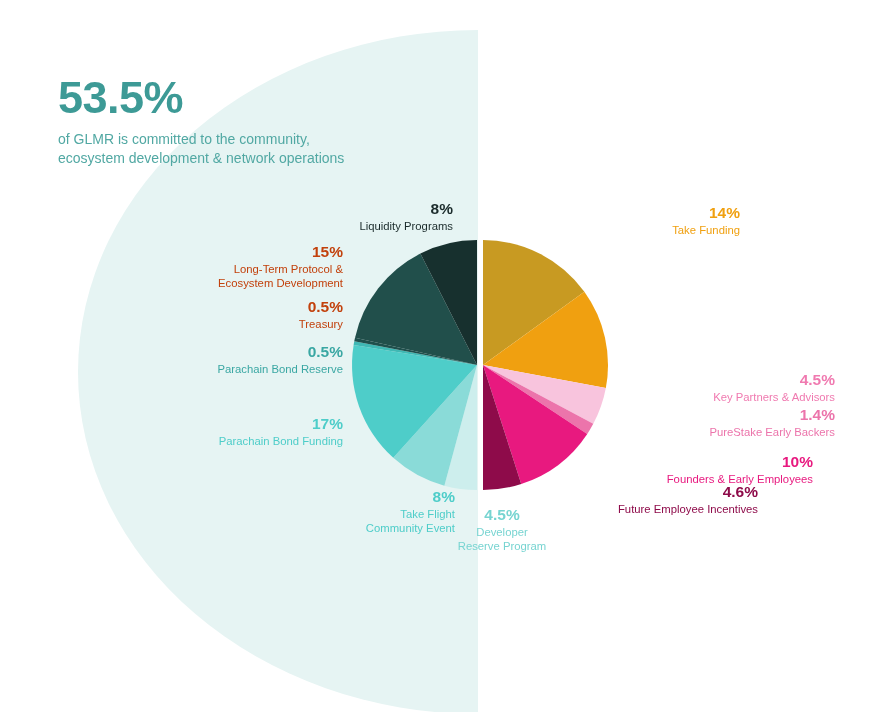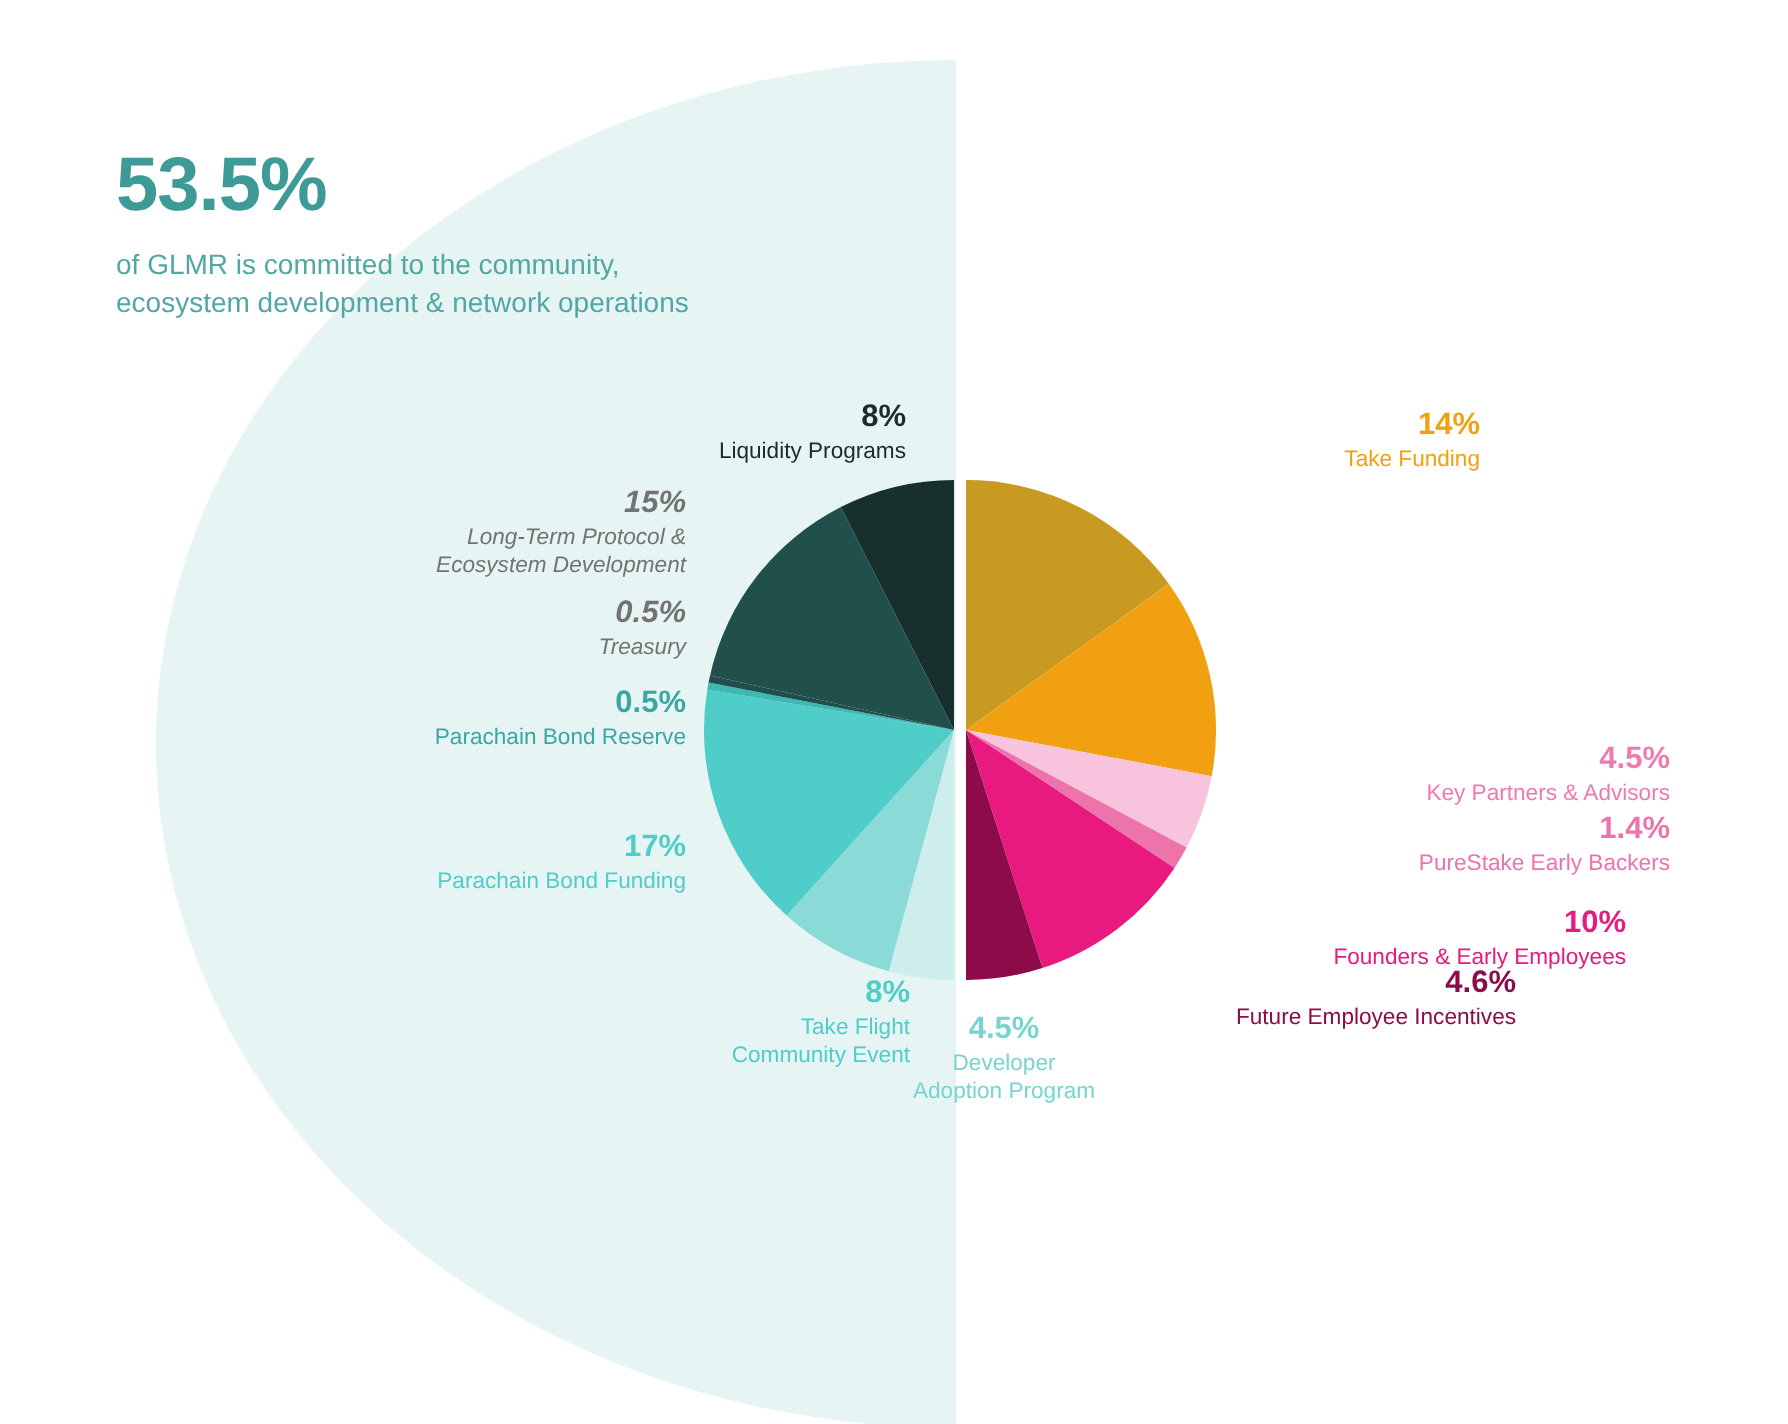--- a/index.html
+++ b/index.html
@@ -28,21 +28,21 @@
     pointer-events: none;
   }
   
   #headline {
     position: absolute;
     left: 58px;
     top: 74px;
     width: 420px;
   }
   #headline .big {
-    font-size: 38px;
+    font-size: 45px;
     font-weight: bold;
     color: #3d9a96;
     letter-spacing: -0.5px;
     line-height: 1.05;
   }
   #headline .sub {
     margin-top: 9px;
     font-size: 14px;
     color: #51a8a3;
     line-height: 1.33;
@@ -69,21 +69,21 @@
     font-size: 11.3px;
     display: block;
     margin-top: 1px;
   }
   .lbl.r-align { text-align: right; }
   .lbl.l-align { text-align: right; }
   .lbl.c-align { text-align: center; }
 
   
   .c-ink   { color: #1b2b2b; }
-  .c-dteal { color: #737373; font-style: italic; }
+  .c-dteal { color: #c2410c; }
   .c-teal  { color: #3aa7a3; }
   .c-mteal { color: #4ecdc9; }
   .c-lteal { color: #77d4d1; }
   .c-orng  { color: #f0a010; }
   .c-pink1 { color: #f07ab0; }
   .c-pink2 { color: #ec74ab; }
   .c-mgnt  { color: #e8197f; }
   .c-dmgnt { color: #8e0b4a; }
 </style>
 </head>
@@ -154,21 +154,21 @@
 
   <div class="lbl r-align c-mteal" style="left:303px; top:488px; width:152px;">
     <span class="pct">8%</span>
     <span class="nm">Take Flight</span>
     <span class="nm" style="margin-top:0;">Community Event</span>
   </div>
 
   <div class="lbl c-align c-lteal" style="left:442px; top:506px; width:120px;">
     <span class="pct">4.5%</span>
     <span class="nm">Developer</span>
-    <span class="nm" style="margin-top:0;">Adoption Program</span>
+    <span class="nm" style="margin-top:0;">Reserve Program</span>
   </div>
 
   <div class="lbl l-align c-orng" style="left:540px; top:204px; width:200px;">
     <span class="pct">14%</span>
     <span class="nm">Take Funding</span>
   </div>
 
 
   <div class="lbl l-align c-pink1" style="left:620px; top:371px; width:215px;">
     <span class="pct">4.5%</span>

